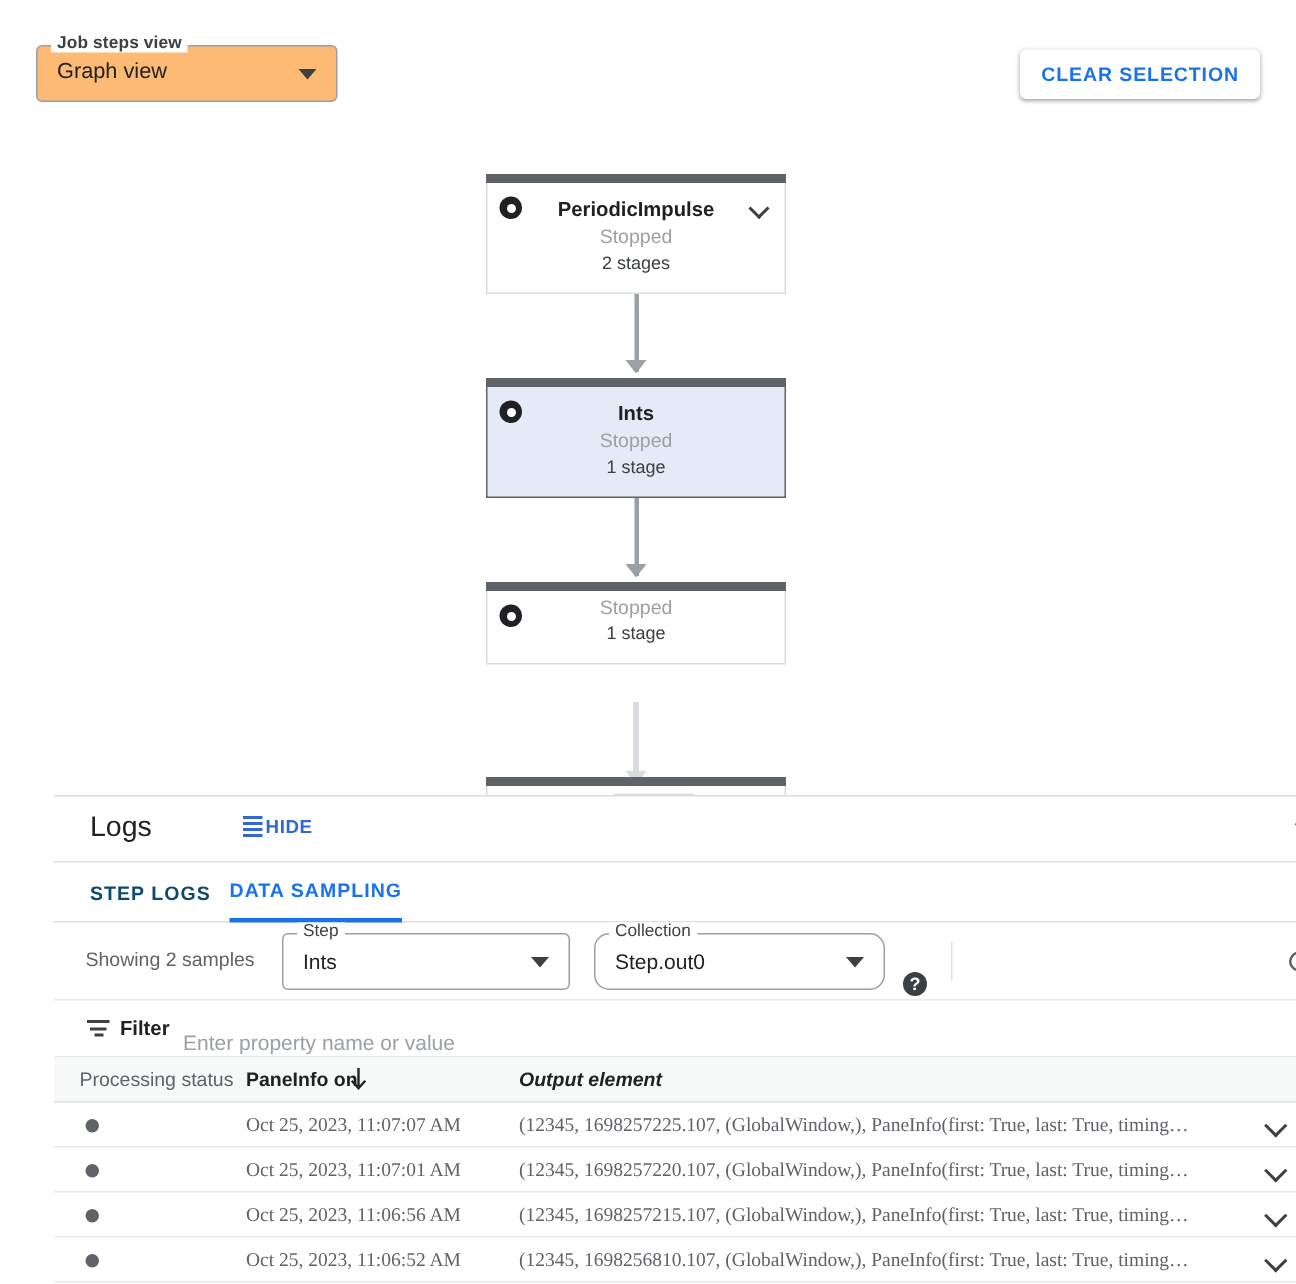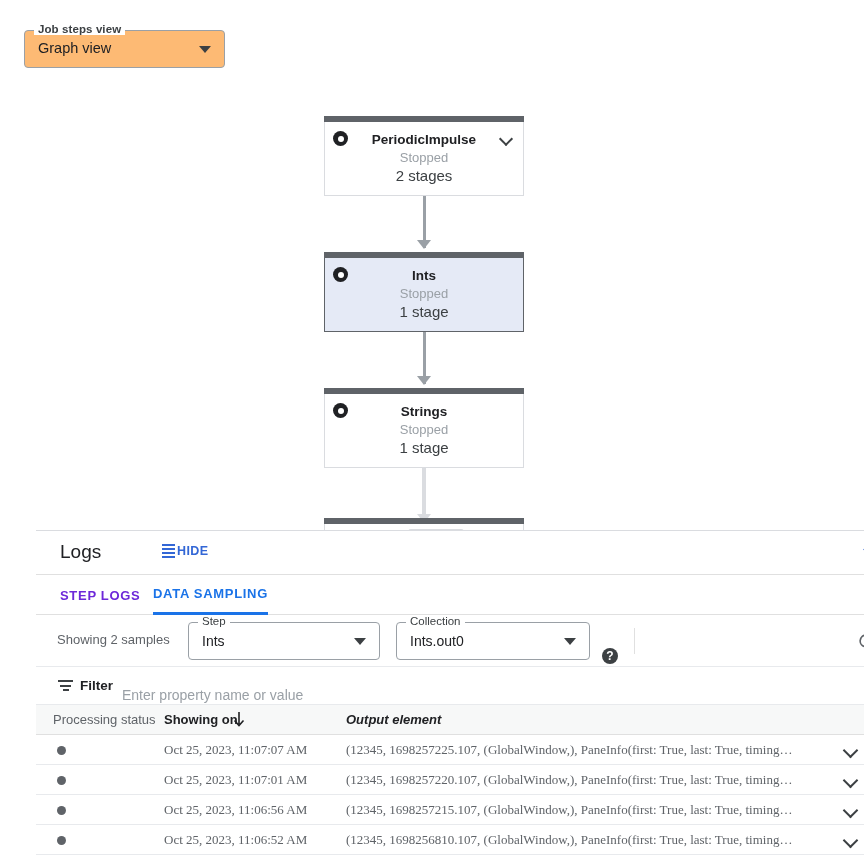--- a/index.html
+++ b/index.html
@@ -84,21 +84,21 @@
   }
   .node .title {
     text-align: center; font-size: 13.5px; font-weight: bold;
     color: #202124; margin-top: 10px; line-height: 15px;
   }
   .node .status {
     text-align: center; font-size: 13px; color: #9aa0a6;
     margin-top: 3px; line-height: 15px;
   }
   .node .stages {
-    text-align: center; font-size: 15px; color: #3c4043;
+    text-align: center; font-size: 12px; color: #3c4043;
     margin-top: 3px; line-height: 15px; padding-bottom: 12px;
   }
   .node .chev {
     position: absolute; right: 10px; top: 11px;
     width: 12px; height: 12px;
   }
   .node .chev::before {
     content: ""; position: absolute; left: 0; top: 1px;
     width: 8px; height: 8px;
     border-right: 2px solid #3c4043; border-bottom: 2px solid #3c4043;
@@ -170,21 +170,21 @@
   #logs-tabs {
     position: relative; height: 40px;
     border-bottom: 1px solid #e0e0e0;
   }
   .tab {
     position: absolute; top: 0; height: 40px;
     display: flex; align-items: center;
     font-size: 13px; font-weight: bold; letter-spacing: .7px;
     cursor: pointer;
   }
-  .tab.inactive { color: #6d28d9; }
+  .tab.inactive { color: #0c4a6e; }
   .tab.active { color: #1a73e8; border-bottom: 3px solid #1a73e8; }
 
   
   #controls-row {
     position: relative; height: 52px;
     border-bottom: 1px solid #e8eaed;
   }
   #showing-samples {
     position: absolute; left: 21px; top: 17px;
     font-size: 13px; color: #5f6368;
@@ -204,21 +204,21 @@
     font-size: 14px; color: #202124;
   }
   .field .caret {
     position: absolute; right: 13px; top: 15px;
     width: 0; height: 0;
     border-left: 6px solid transparent;
     border-right: 6px solid transparent;
     border-top: 7px solid #3c4043;
   }
   #step-field { left: 152px; width: 192px; }
-  #collection-field { left: 360px; width: 194px; }
+  #collection-field { left: 360px; width: 194px; border-radius: 10px; }
   .help-icon {
     width: 16px; height: 16px; border-radius: 50%;
     background: #3c4043; color: #fff;
     font-size: 12px; font-weight: bold; line-height: 16px;
     text-align: center; font-family: "Liberation Sans", sans-serif;
     cursor: pointer;
   }
   #collection-help { position: absolute; left: 566px; top: 33px; }
   #controls-divider {
     position: absolute; left: 598px; top: 13px; width: 1px; height: 26px;
@@ -312,20 +312,21 @@
 <body>
 
 <div id="graph-pane">
 
   <div id="job-steps-view">
     <span class="legend">Job steps view</span>
     <span class="value">Graph view</span>
     <span class="caret"></span>
   </div>
 
+  <button id="clear-selection">CLEAR SELECTION</button>
 
   <div class="node" style="left:324px; top:122px;">
     <span class="topbar"></span>
     <span class="stopicon"></span>
     <span class="chev"></span>
     <div class="title">PeriodicImpulse</div>
     <div class="status">Stopped</div>
     <div class="stages">2 stages</div>
   </div>
   <div class="edge" style="left:422.5px; top:196px; height:52px;">
@@ -339,21 +340,20 @@
     <div class="status">Stopped</div>
     <div class="stages">1 stage</div>
   </div>
   <div class="edge" style="left:422.5px; top:332px; height:52px;">
     <span class="arrow"></span>
   </div>
 
   <div class="node" style="left:324px; top:394px;">
     <span class="topbar"></span>
     <span class="stopicon"></span>
-    <div class="title">Strings</div>
     <div class="status">Stopped</div>
     <div class="stages">1 stage</div>
   </div>
   <div class="edge light" style="left:422px; top:468px; height:54px;">
     <span class="arrow"></span>
   </div>
 
   <div class="node-stub" style="left:324px; top:518px;"></div>
   <div class="node-stub-body" style="left:324px; top:524px;"></div>
   <div class="h-scroll" style="left:408px; top:529px;"></div>
@@ -387,21 +387,21 @@
     <div id="showing-samples">Showing 2 samples</div>
 
     <div class="field" id="step-field">
       <span class="legend">Step</span>
       <span class="value">Ints</span>
       <span class="caret"></span>
     </div>
 
     <div class="field" id="collection-field">
       <span class="legend">Collection</span>
-      <span class="value">Ints.out0</span>
+      <span class="value">Step.out0</span>
       <span class="caret"></span>
     </div>
 
     <div class="help-icon" id="collection-help">?</div>
     <div id="controls-divider"></div>
 
     <div id="refresh-btn">
       <svg width="20" height="20" viewBox="0 0 24 24">
         <path d="M17.65 6.35A7.95 7.95 0 0 0 12 4a8 8 0 1 0 7.73 10h-2.08A6 6 0 1 1 12 6c1.66 0 3.14.69 4.22 1.78L13 11h7V4z" fill="#5f6368"></path>
       </svg>
@@ -414,21 +414,21 @@
         <i></i>
         <i></i>
       </div>
     <div id="filter-label">Filter</div>
     <input id="filter-input" type="text" placeholder="Enter property name or value" style="">
     <div class="help-icon" id="filter-help">?</div>
   </div>
 
   <div id="table-head">
     <span class="th" id="th-status">Processing status</span>
-    <span class="th" id="th-created">Showing on</span>
+    <span class="th" id="th-created">PaneInfo on</span>
     <span id="sort-arrow">
       <svg width="12" height="17" viewBox="0 0 12 17">
         <path d="M6 1v12M1.5 9.5 6 14.5l4.5-5" stroke="#202124" stroke-width="1.6" fill="none"></path>
       </svg>
     </span>
     <span class="th" id="th-output">Output element</span>
   </div>
 
   <div id="table-body">
 

